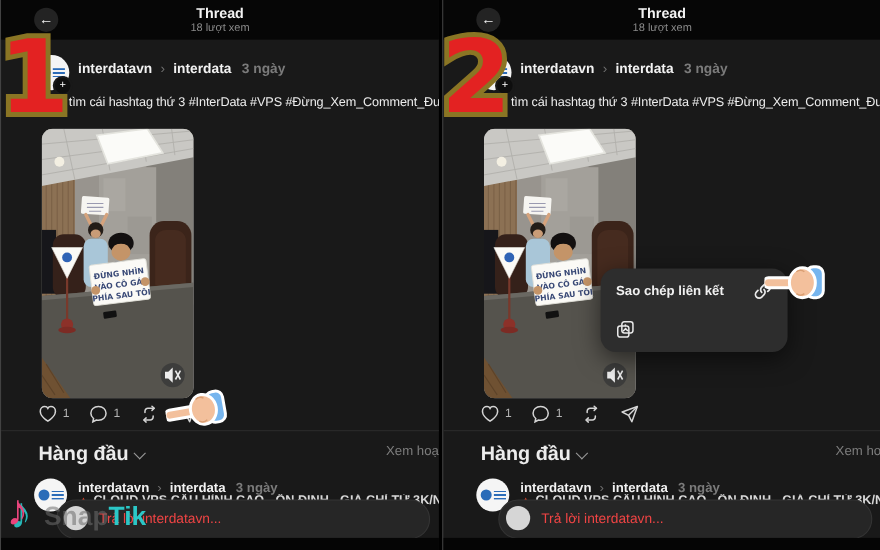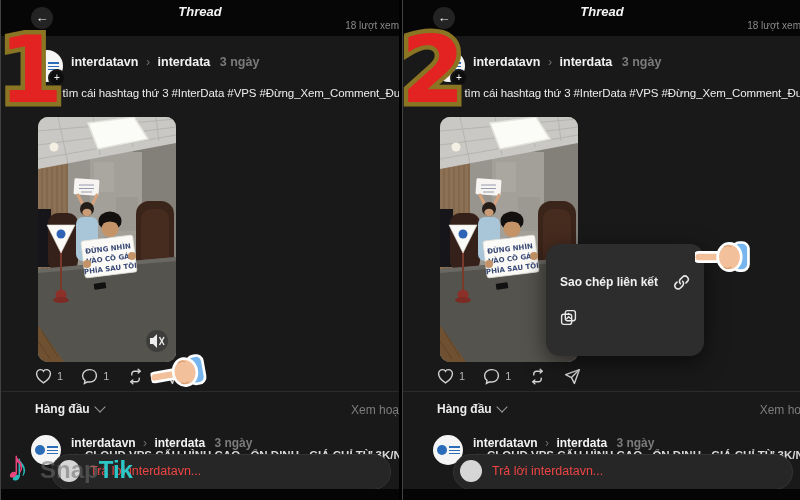--- a/index.html
+++ b/index.html
@@ -5,22 +5,22 @@
   html,body{margin:0;padding:0;}
   body{width:800px;height:500px;background:#000;position:relative;overflow:hidden;
        font-family:"Liberation Sans",sans-serif;-webkit-font-smoothing:antialiased;}
   .panel{position:absolute;top:0;width:398px;height:500px;background:#191919;overflow:hidden;}
   .panel.p1{left:0;border-left:1px solid rgba(255,255,255,.18);}
   .panel.p2{left:402px;border-left:1px solid rgba(255,255,255,.18);}
 
   .header{position:absolute;top:0;left:0;right:0;height:36px;background:#060606;z-index:3;}
   .back-btn{position:absolute;left:30px;top:7px;width:22px;height:22px;border-radius:50%;
             background:#232323;color:#efefef;font-size:13px;line-height:21px;text-align:center;cursor:pointer;}
-  .htitle{position:absolute;top:4px;left:0;right:0;text-align:center;color:#f3f3f3;font-weight:bold;font-size:13px;font-style:italic;}
-  .hviews{position:absolute;top:20px;left:0;right:0;text-align:right;color:#8a8a8a;font-size:10px;}
+  .htitle{position:absolute;top:4px;left:0;right:0;text-align:center;color:#f3f3f3;font-weight:bold;font-size:13px;}
+  .hviews{position:absolute;top:20px;left:0;right:0;text-align:center;color:#8a8a8a;font-size:10px;}
 
   .avatar{position:absolute;width:32px;height:32px;border-radius:50%;background:#f5f5f5;}
   .avatar .logo-dot{position:absolute;left:5px;top:11px;width:10px;height:10px;border-radius:50%;background:#2b6cb8;}
   .avatar .logo-lines{position:absolute;left:17px;top:12px;width:11px;height:8px;
       background:repeating-linear-gradient(#2b6cb8 0 1.5px,transparent 1.5px 3.5px);}
   .plus-badge{position:absolute;left:17px;top:19px;width:14px;height:14px;border-radius:50%;background:#0e0e0e;
       border:2px solid #191919;color:#fff;font-size:10px;line-height:13px;text-align:center;}
 
   .name-row{position:absolute;left:70px;white-space:nowrap;font-size:12.5px;color:#f0f0f0;}
   .name-row .uname{font-weight:bold;color:#f2f2f2;}
@@ -33,40 +33,40 @@
   .video{position:absolute;left:37px;top:117px;width:138px;height:245px;border-radius:10px;overflow:hidden;background:#888;cursor:pointer;}
   .video svg{display:block;}
 
   .action-row{position:absolute;left:34px;top:365px;height:22px;display:flex;align-items:center;z-index:2;}
   .act{display:flex;align-items:center;margin-right:18px;cursor:pointer;}
   .act svg{display:block;}
   .count{color:#b5b5b5;font-size:11px;margin-left:5px;}
 
   .divider{position:absolute;left:0;right:0;top:391px;height:1px;background:#2b2b2b;}
 
-  .filter-label{position:absolute;left:34px;top:402px;color:#ececec;font-weight:bold;font-size:12px;cursor:pointer;}
+  .filter-label{position:absolute;left:34px;top:402px;color:#ececec;font-weight:bold;font-size:18px;cursor:pointer;}
   .chev{display:inline-block;width:7px;height:7px;border-right:1.6px solid #9a9a9a;border-bottom:1.6px solid #9a9a9a;
         transform:rotate(45deg);margin-left:6px;vertical-align:2px;}
   .filter-right{position:absolute;right:0;top:403px;color:#7d7d7d;font-size:12px;white-space:nowrap;cursor:pointer;}
 
   .comment-avatar{top:435px;left:30px;width:30px;height:30px;}
   .comment-name{top:436px;}
   .comment-text{position:absolute;left:70px;right:0;top:449px;color:#d8d8d8;font-size:11.5px;font-weight:bold;
                 white-space:nowrap;overflow:hidden;z-index:1;}
   .flame{color:#e0452b;font-size:10px;margin-right:4px;}
 
   .reply-bar{position:absolute;left:50px;right:8px;top:454px;height:34px;border-radius:18px;background:#262626;
              border:1px solid #343434;z-index:5;cursor:text;}
   .reply-avatar{position:absolute;left:6px;top:5px;width:22px;height:22px;border-radius:50%;background:#d6d6d6;}
   .reply-ph{position:absolute;left:38px;top:0;line-height:33px;color:#ef4444;font-size:12.5px;}
 
   .bottom-strip{position:absolute;left:0;right:0;bottom:0;height:11px;background:#050505;z-index:6;}
 
-  .ctx-menu{position:absolute;left:143px;top:244px;width:158px;background:#2d2d2d;border-radius:14px;
-            box-shadow:0 6px 22px rgba(0,0,0,.55);z-index:7;padding:21px 0;}
+  .ctx-menu{position:absolute;left:143px;top:244px;width:170px;background:#2d2d2d;border-radius:14px;
+            box-shadow:0 6px 22px rgba(0,0,0,.55);z-index:7;padding:3px 0;}
   .menu-item{display:flex;align-items:center;justify-content:space-between;gap:10px;
              padding:9px 14px;color:#f0f0f0;font-size:12px;font-weight:bold;cursor:pointer;line-height:1.3;}
   .menu-item .mi-label{flex:1;}
   .menu-item svg{flex:0 0 auto;display:block;}
 
   .numeral{position:absolute;left:-14px;top:16px;z-index:9;pointer-events:none;}
   .cursor{position:absolute;z-index:8;pointer-events:none;}
   .cur1{left:150px;top:350px;transform:rotate(-10deg);}
   .cur2{left:292px;top:234px;}
 

